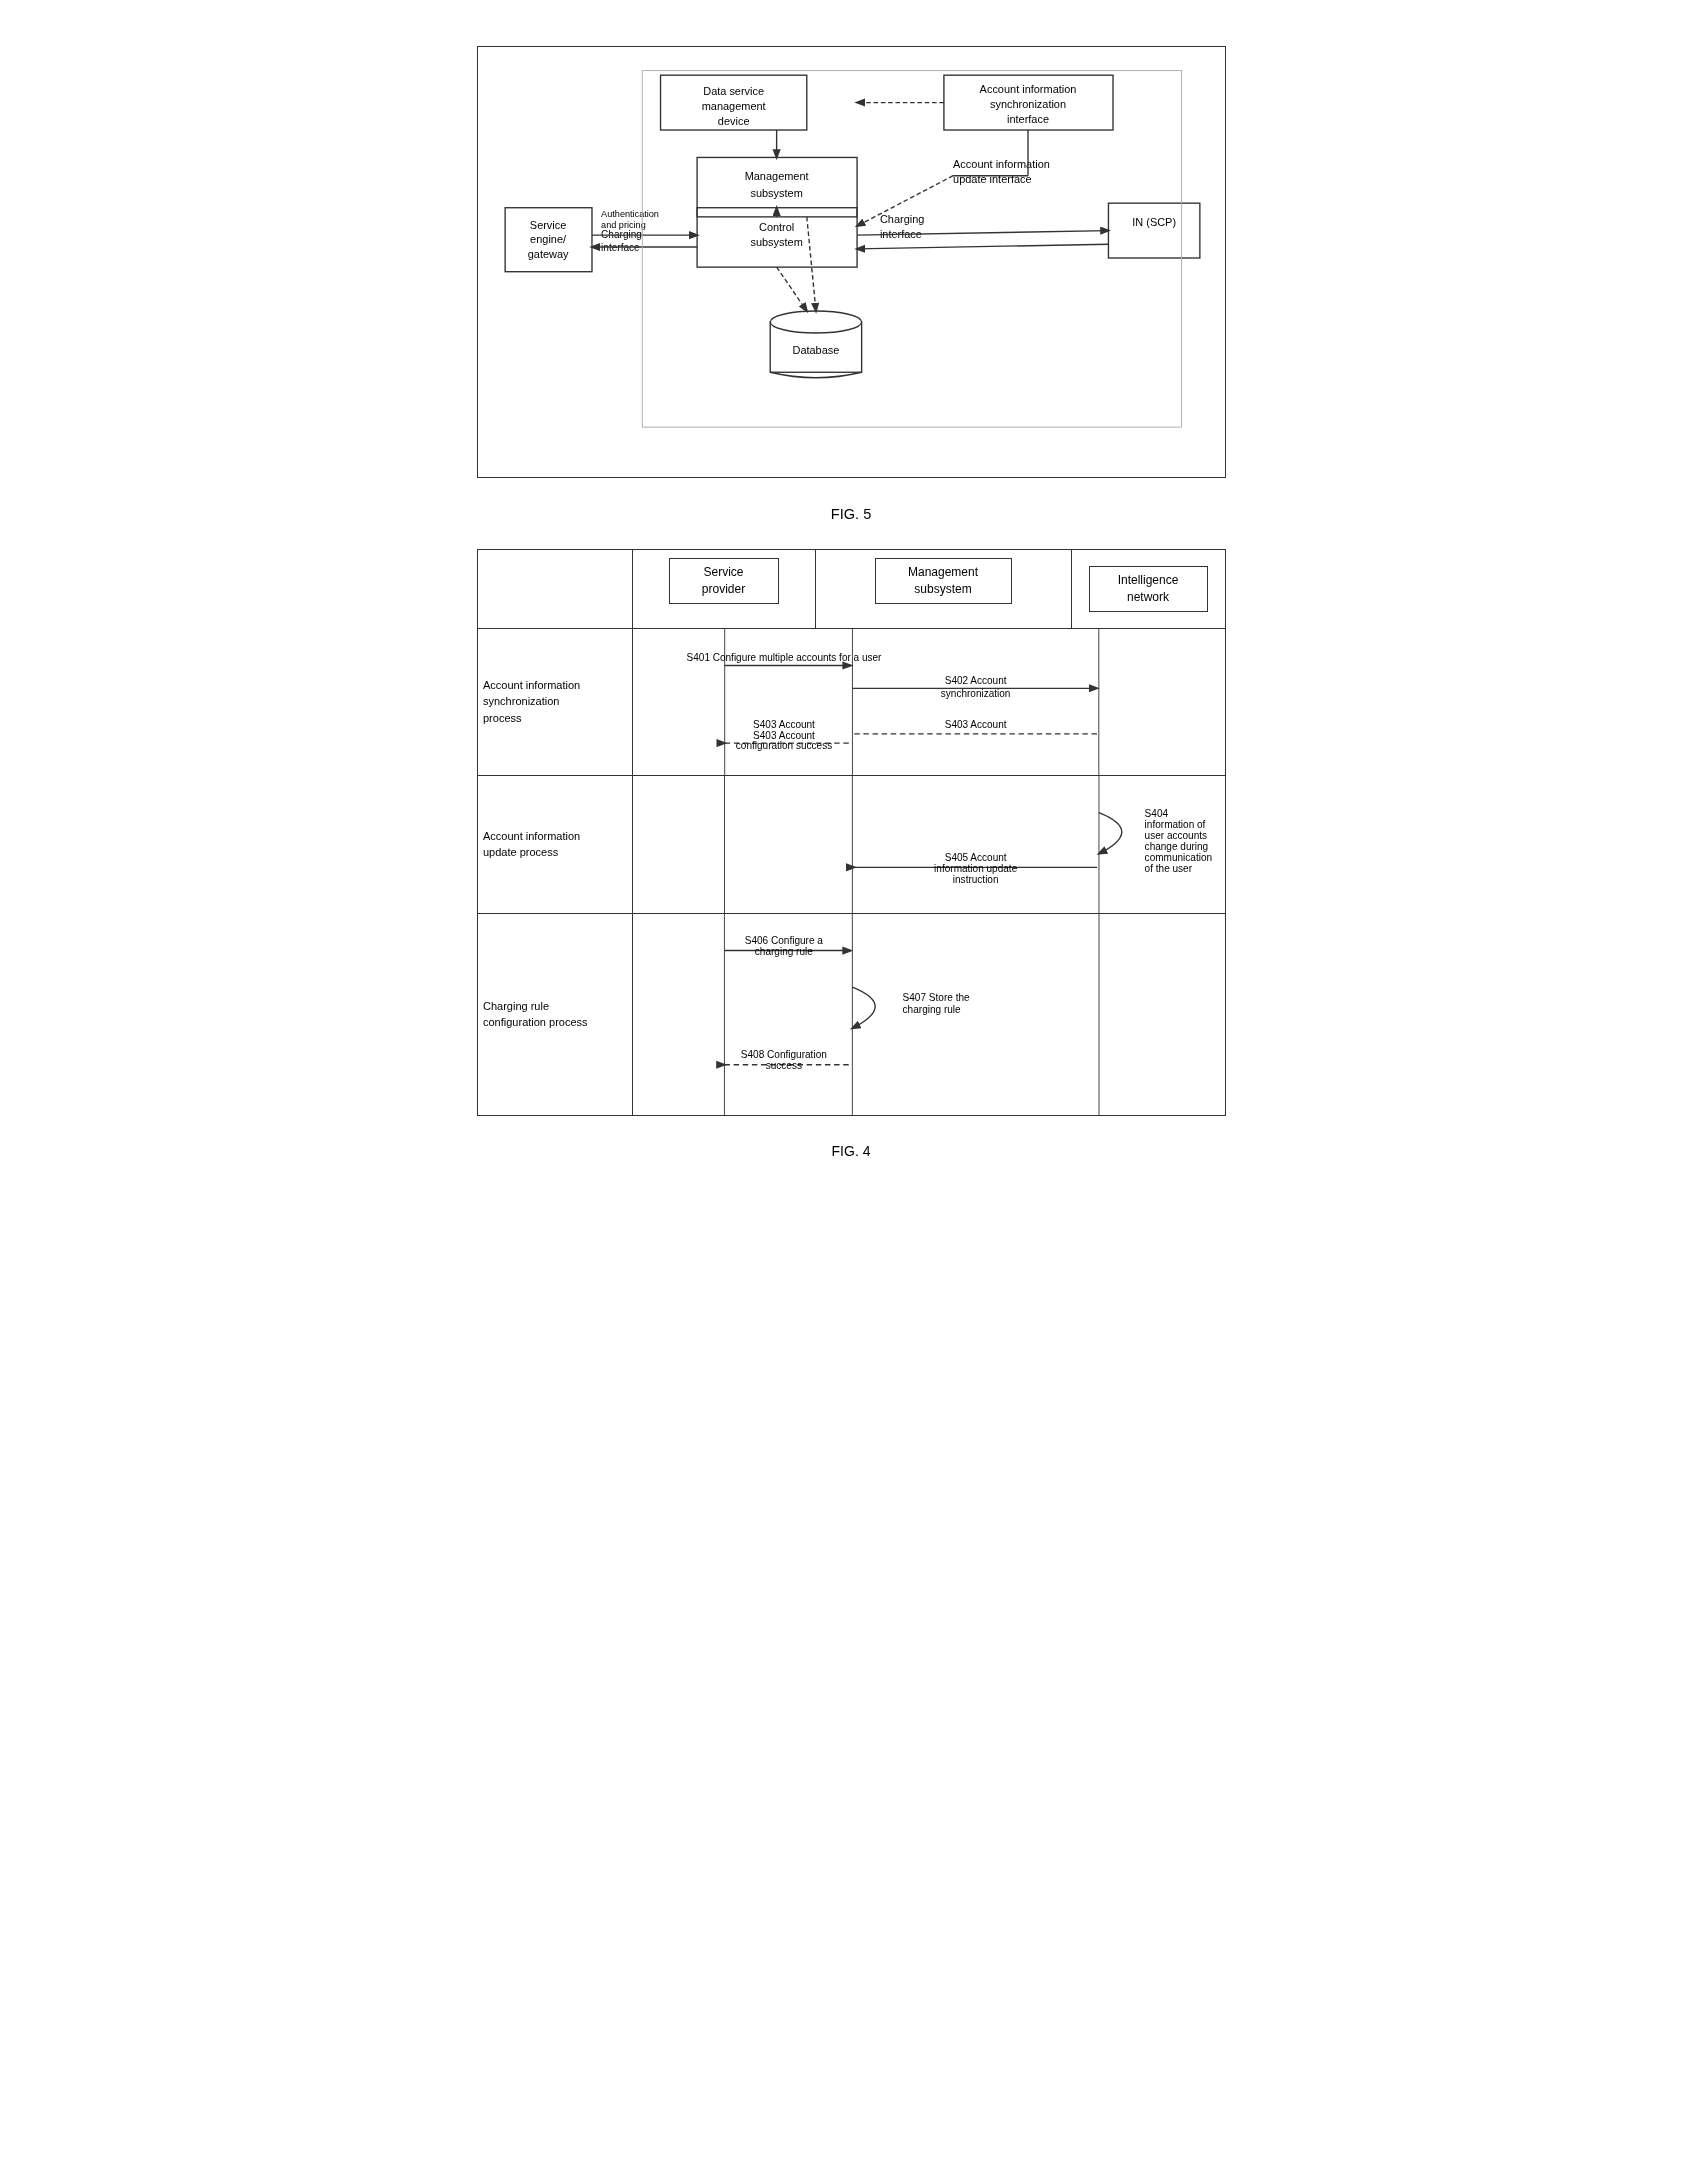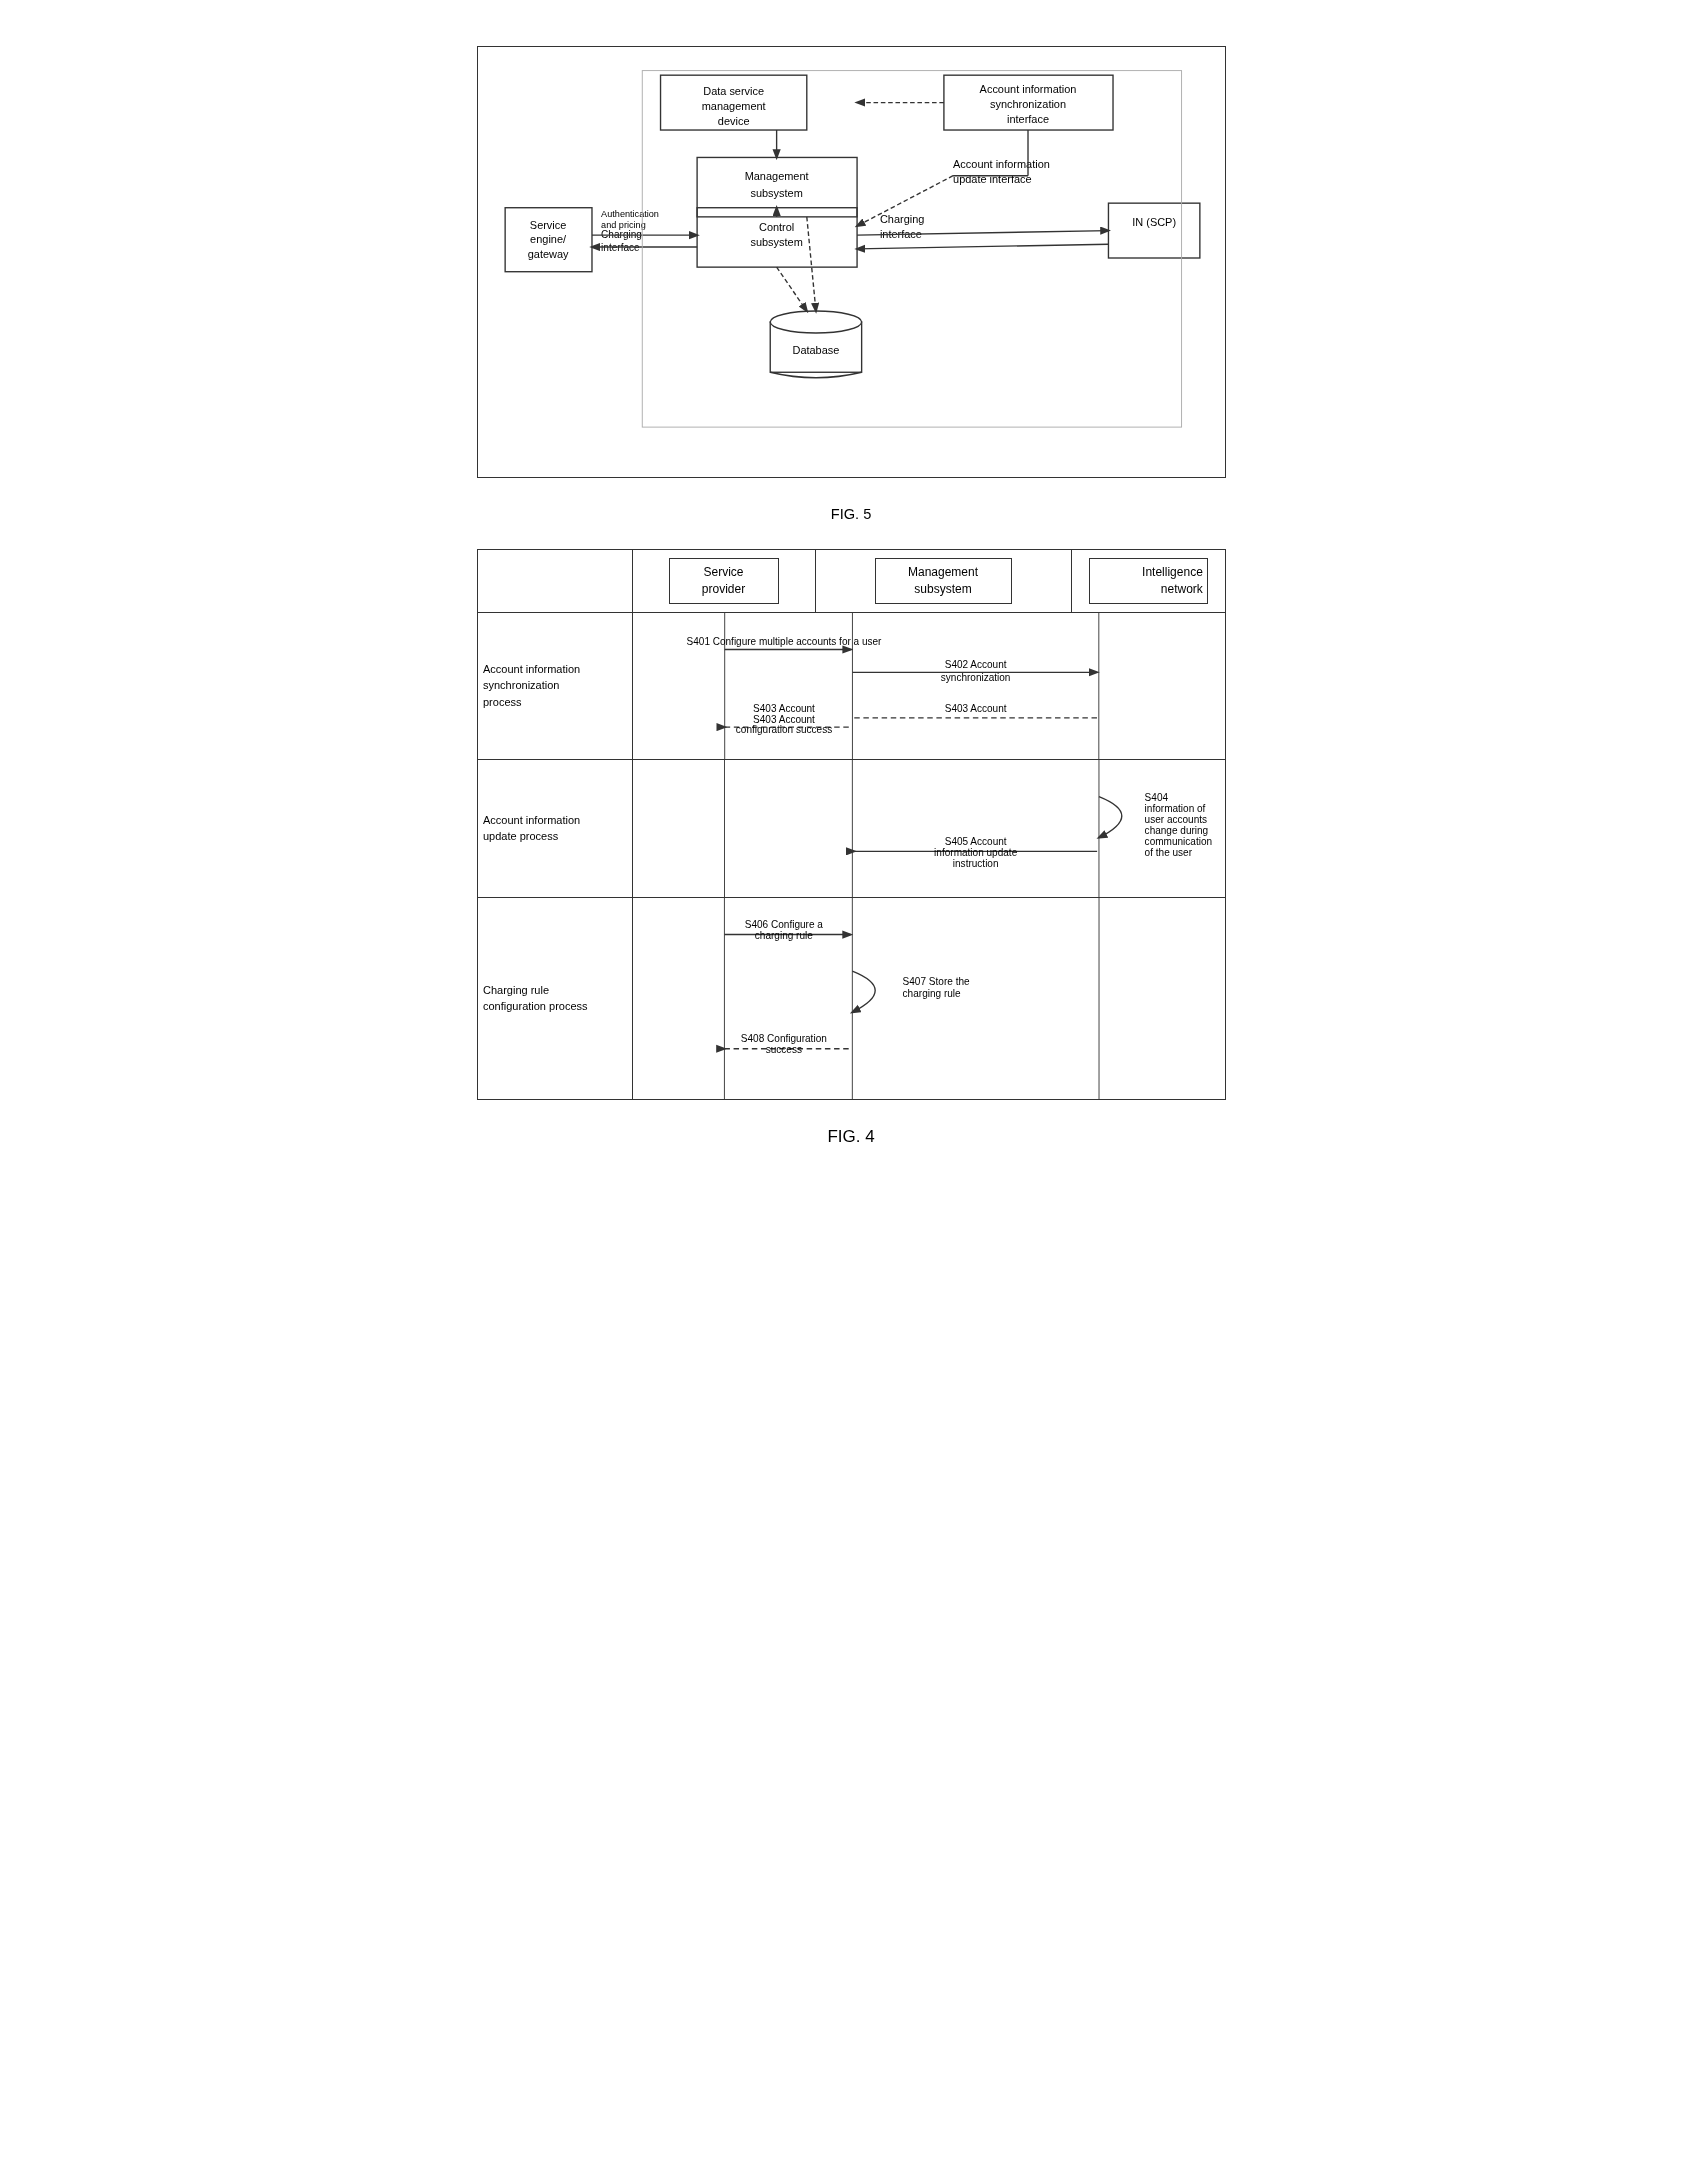--- a/index.html
+++ b/index.html
@@ -36,21 +36,21 @@
     
     .fig4-container {
       border: 0.9px solid #333;
       margin: 27.4px auto;
       width: 749px;
       position: relative;
     }
 
     .fig4-title {
       text-align: center;
-      font-size: 17px;
+      font-size: 14px;
       margin: 11px 0 18.3px 0;
     }
 
     
     .seq-header {
       display: flex;
       border-bottom: 0.9px solid #333;
     }
 
     .seq-lane-label {
@@ -186,21 +186,21 @@
       </div>
     </div>
 
     <div class="seq-lane-label" style="width:256px; min-width:256px; border-right:0.9px solid #333;">
       <div style="margin:0 auto; width:137px; border:0.9px solid #333; padding:5.5px 3.7px; text-align:center; font-size:12px;">
         <span>Management<br>subsystem</span>
       </div>
     </div>
 
     <div class="seq-lane-label" style="flex:1; font-size:12px; border-right:none;">
-      <div style="margin:0 auto; width:119px; border:0.9px solid #333; padding:5.5px 3.7px; text-align:right; font-size:12px;">
+      <div style="margin:8px auto; width:119px; border:0.9px solid #333; padding:5.5px 3.7px; text-align:center; font-size:12px;">
         <span>Intelligence<br>network</span>
       </div>
     </div>
   </div>
 
   <div class="seq-section" style="min-height:146px;">
     <div class="seq-section-label" style="width:155px; min-width:155px; font-size:11px; line-height:1.5;">
       <span>Account information<br>synchronization<br>process</span>
     </div>
     <div class="seq-section-content">

